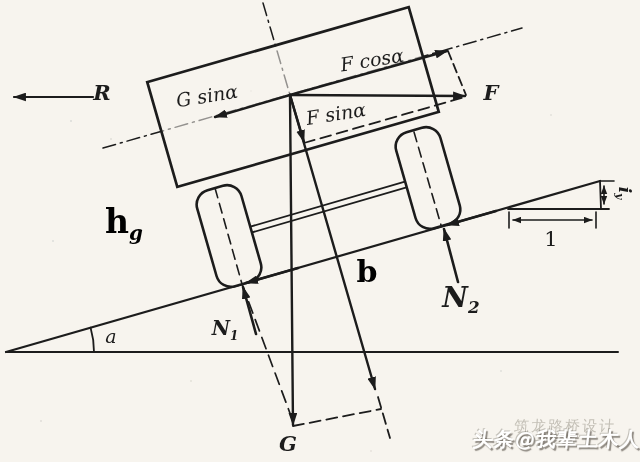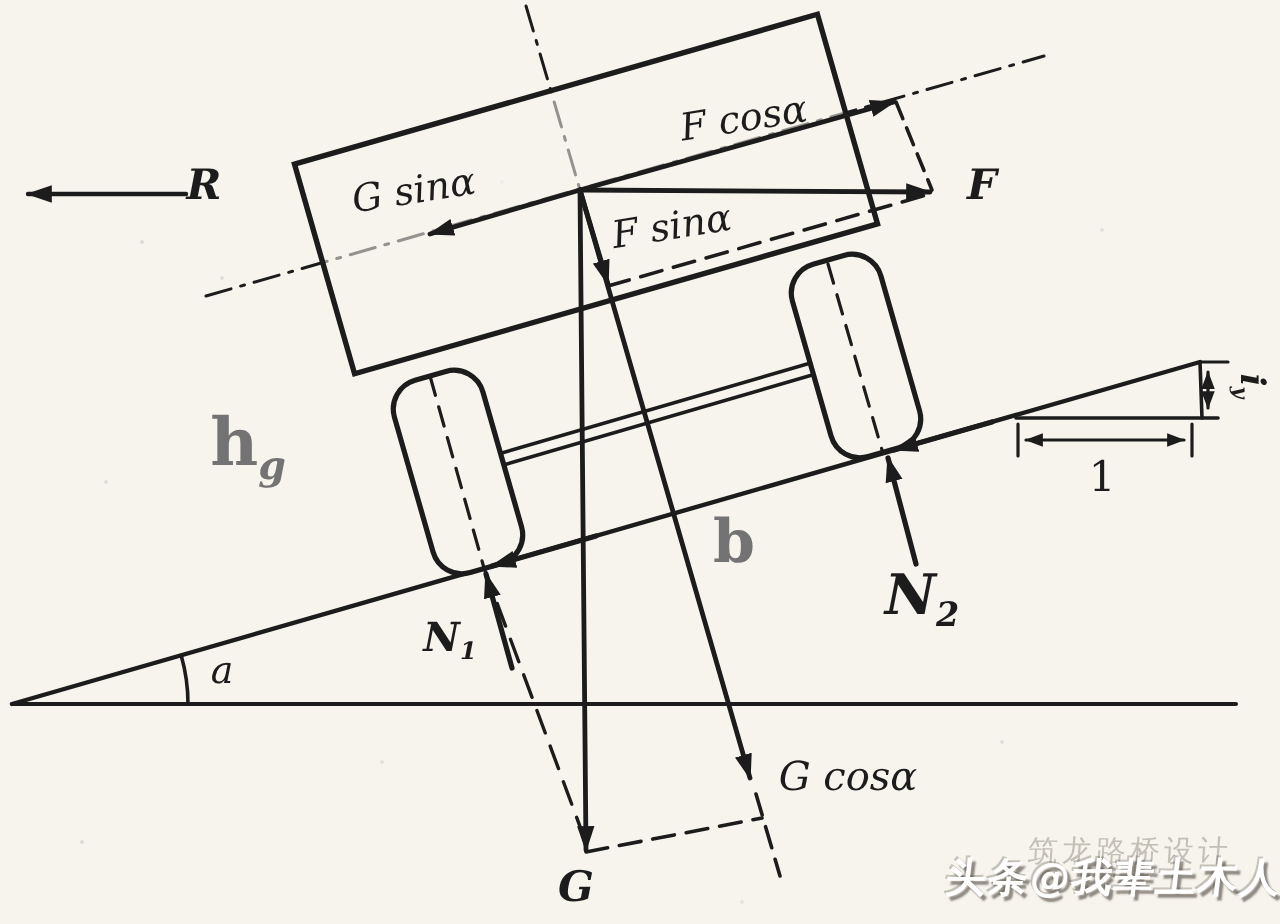--- a/index.html
+++ b/index.html
@@ -8,21 +8,21 @@
     background:#f7f4ee;
     font-family:"DejaVu Serif", serif;
   }
   #stage svg{position:absolute;left:0;top:0;}
   .lbl{
     position:absolute;transform:translate(-50%,-50%);
     font-style:italic;color:#1c1c1c;white-space:nowrap;line-height:1;
     font-family:"DejaVu Serif", serif;
   }
   .lbl .sub{font-size:0.6em;font-style:italic;vertical-align:-0.35em;}
-  .red{color:#737373;font-style:normal;font-weight:bold;}
+  .red{color:#000000;font-style:normal;font-weight:bold;}
   .rot-slope{transform:translate(-50%,-50%) rotate(-9deg);}
   .rot-90{transform:translate(-50%,-50%) rotate(90deg);}
   .wm{position:absolute;white-space:nowrap;font-family:"DejaVu Sans", sans-serif;}
   .wm-ghost{
     color:rgba(125,118,106,0.42);font-size:15px;letter-spacing:2px;
     transform:translate(-50%,-50%) skewX(-4deg);
   }
   .wm-main{
     color:#ffffff;font-size:20px;font-weight:bold;letter-spacing:1px;
     transform:translate(-50%,-50%) skewX(-7deg);
@@ -97,22 +97,21 @@
       <line x1="513" y1="220" x2="592" y2="220" stroke-width="1.6" marker-start="url(#ahs)" marker-end="url(#ahs)"></line>
     </g>
   </svg>
 
   <div class="lbl" style="left:102px;top:92px;font-size:21px;font-weight:bold;">R</div>
   <div class="lbl rot-slope" style="left:207px;top:96px;font-size:19px;">G sinα</div>
   <div class="lbl rot-slope" style="left:372px;top:60px;font-size:19px;">F cosα</div>
   <div class="lbl rot-slope" style="left:336px;top:114px;font-size:19px;">F sinα</div>
   <div class="lbl" style="left:491px;top:92px;font-size:21px;font-weight:bold;">F</div>
   <div class="lbl" style="left:288px;top:443px;font-size:21px;font-weight:bold;">G</div>
-  <div class="lbl" style="left:424px;top:388px;font-size:20px;">G cosα</div>
-  <div class="lbl" style="left:225px;top:320px;font-size:20px;font-weight:bold;"><span>N</span><span class="sub">1</span></div>
+  <div class="lbl" style="left:225px;top:330px;font-size:20px;font-weight:bold;"><span>N</span><span class="sub">1</span></div>
   <div class="lbl" style="left:461px;top:300px;font-size:28px;font-weight:bold;"><span>N</span><span class="sub">2</span></div>
   <div class="lbl" style="left:111px;top:336px;font-size:19px;">a</div>
   <div class="lbl red" style="left:124px;top:224px;font-size:33px;"><span>h</span><span class="sub">g</span></div>
   <div class="lbl red" style="left:367px;top:272px;font-size:30px;">b</div>
   <div class="lbl rot-90" style="left:624px;top:193px;font-size:17px;font-weight:bold;"><span>i</span><span class="sub">y</span></div>
   <div class="lbl" style="left:551px;top:239px;font-size:21px;font-style:normal;">1</div>
 
   <div class="wm wm-ghost" style="left:565px;top:426px;">筑龙路桥设计</div>
   <div class="wm wm-main" style="left:557px;top:439px;">头条@我辈土木人</div>
 </div>

